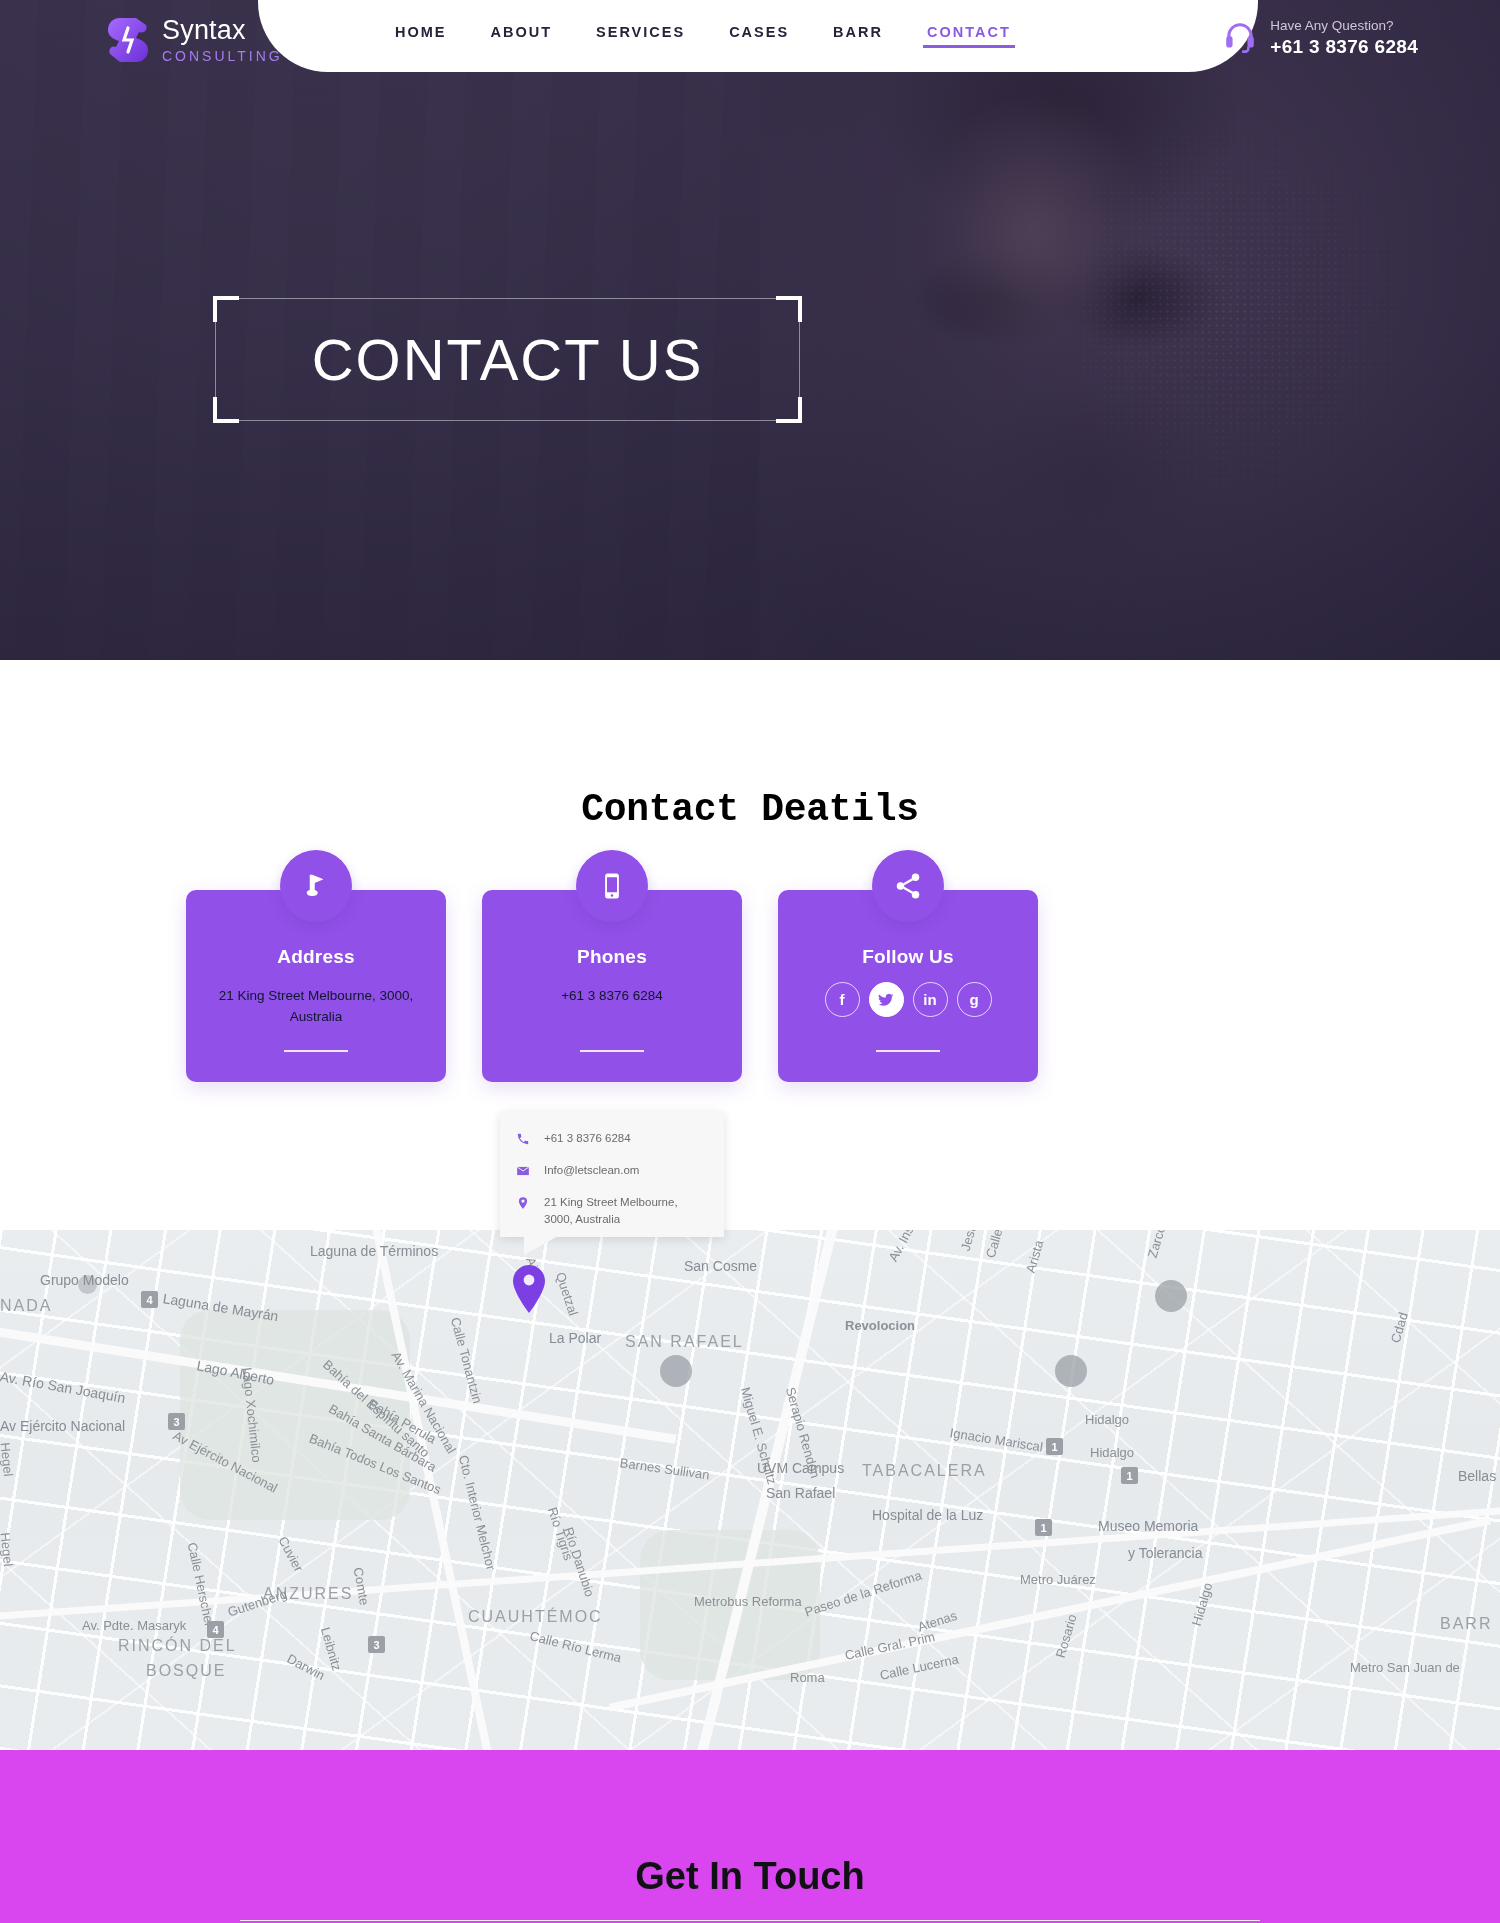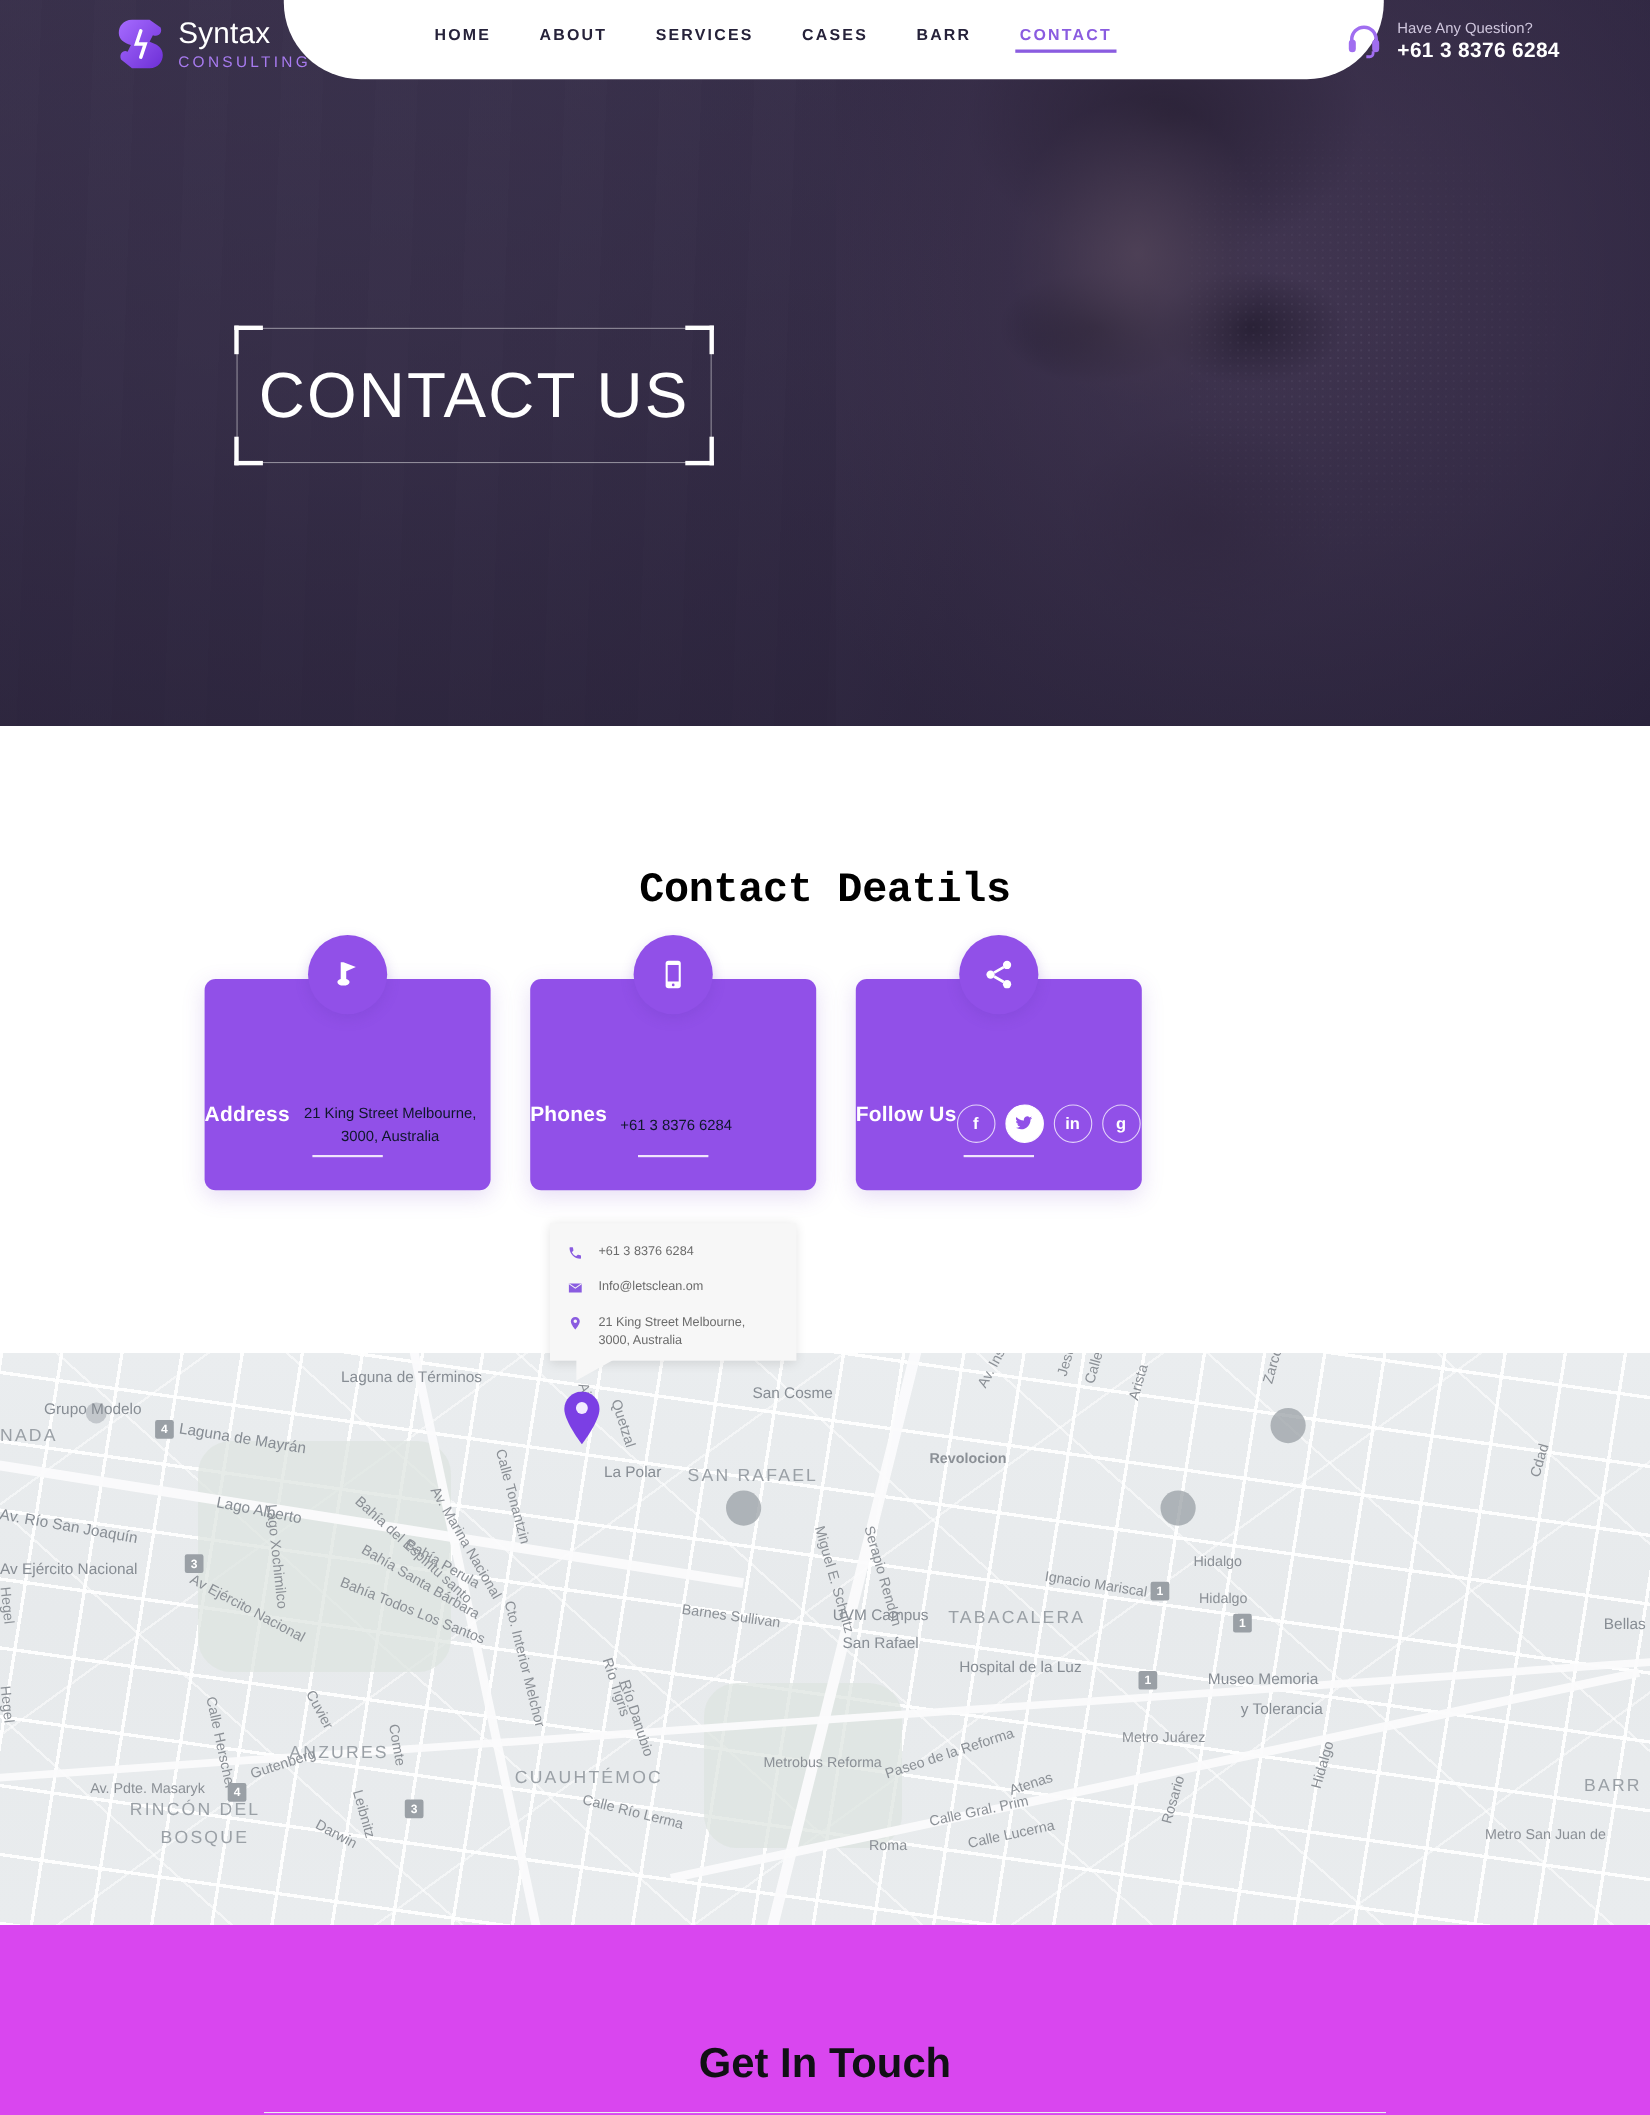--- a/index.html
+++ b/index.html
@@ -121,21 +121,21 @@
   }
   .headset-icon { width: 34px; height: 34px; }
   .have-q-text { line-height: 1.2; }
   .have-q-label { font-size: 13.5px; color: #cfc6dd; }
   .have-q-phone { font-size: 19px; color: #ffffff; font-weight: 700; margin-top: 2px; letter-spacing: .3px; }
 
   
   .hero-title-wrap {
     position: absolute;
     left: 215px; top: 298px;
-    width: 432px; height: 123px;
+    width: 585px; height: 123px;
     z-index: 30;
     display: flex; align-items: center; justify-content: center; border-radius: 25px;
   }
   .hero-title-border {
     position: absolute; inset: 0;
     border: 1.5px solid rgba(255,255,255,0.45);
   }
   .corner { position: absolute; width: 26px; height: 26px; border: 4px solid #fff; }
   .corner.tl { left: -2px; top: -2px; border-right: none; border-bottom: none; }
   .corner.tr { right: -2px; top: -2px; border-left: none; border-bottom: none; }
@@ -162,21 +162,21 @@
     position: absolute;
     left: 186px; top: 230px;
     display: flex; gap: 36px;
   }
   .card {
     position: relative;
     width: 260px; height: 192px;
     background: #9150e8;
     border-radius: 10px;
     box-shadow: 0 6px 20px rgba(120,70,200,0.18);
-    display: flex; flex-direction: row; align-items: center;
+    display: flex; flex-direction: column; align-items: center;
     padding-top: 56px;
   }
   .card-badge {
     position: absolute;
     left: 50%; top: -40px; transform: translateX(-50%);
     width: 72px; height: 72px; border-radius: 50%;
     background: #9150e8;
     display: flex; align-items: center; justify-content: center;
     box-shadow: 0 4px 12px rgba(100,60,180,0.22);
   }

